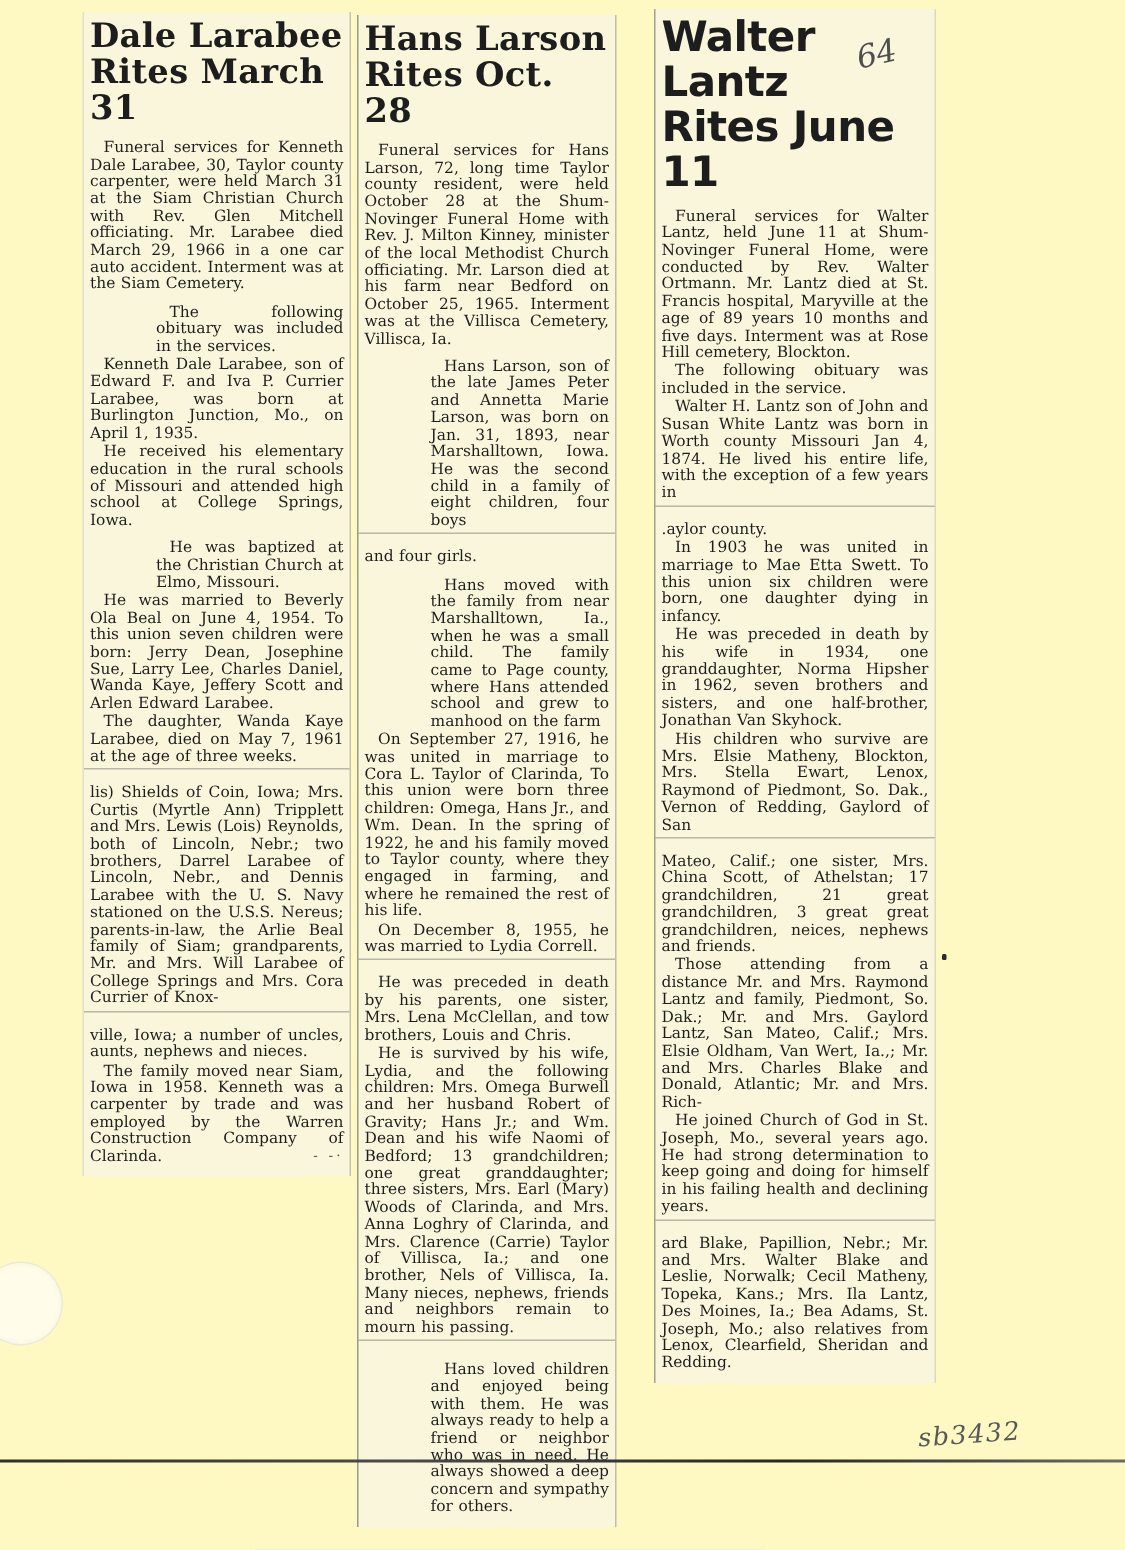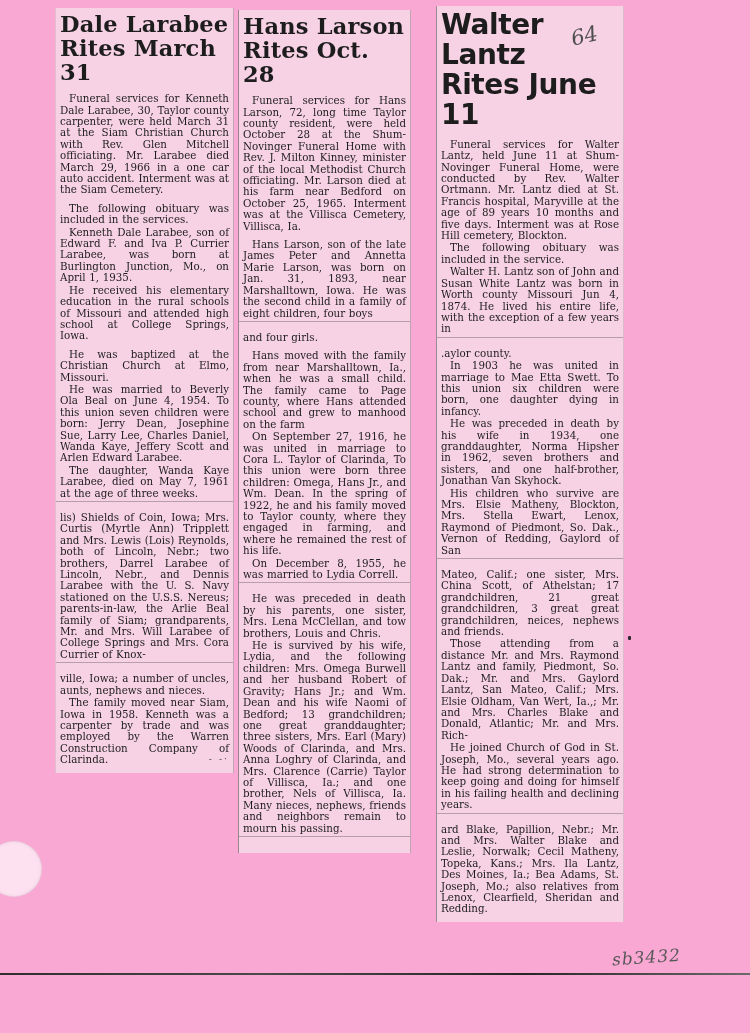--- a/index.html
+++ b/index.html
@@ -1,20 +1,20 @@
 <!DOCTYPE html>
 <html><head>
 <meta charset="utf-8">
 <style>
   html, body { margin: 0; padding: 0; background: #e9e9e7; }
   .page {
     position: relative;
     width: 750px;
     height: 1033px;
-    background: #f9a8d4;
+    background: #fef9c3;
     overflow: hidden;
     font-family: "DejaVu Serif", serif;
     color: #1d1d1d;
   }
   .column {
     position: absolute;
     box-sizing: border-box;
     padding: 2px 4px 6px;
     background: rgba(245,244,240,0.55);
   }
@@ -48,21 +48,21 @@
   }
   .para {
     font-size: 10.3px;
     line-height: 11.4px;
     text-align: justify;
     text-indent: 9px;
     margin: 0 0 1px;
     word-spacing: 0.4px;
   }
   .para.no-indent { text-indent: 0; }
-  .para.gap { margin-top: 7px; }
+  .para.gap { margin-top: 7px; margin-left: 44px; }
   .cut {
     height: 7px;
     margin: 2px -4px 3px;
     border-top: 1px solid rgba(50,50,50,0.32);
   }
   .end-mark {
     float: right;
     font-size: 9px;
     letter-spacing: 2px;
     color: #4a4a4a;
@@ -144,32 +144,33 @@
         <p class="para gap">Hans Larson, son of the late James Peter and Annetta Marie Larson, was born on Jan. 31, 1893, near Marshalltown, Iowa. He was the second child in a family of eight children, four boys</p>
         <div class="cut"></div>
         <p class="para no-indent">and four girls.</p>
         <p class="para gap">Hans moved with the family from near Marshalltown, Ia., when he was a small child. The family came to Page county, where Hans attended school and grew to manhood on the farm</p>
         <p class="para">On September 27, 1916, he was united in marriage to Cora L. Taylor of Clarinda, To this union were born three children: Omega, Hans Jr., and Wm. Dean. In the spring of 1922, he and his family moved to Taylor county, where they engaged in farming, and where he remained the rest of his life.</p>
         <p class="para">On December 8, 1955, he was married to Lydia Correll.</p>
         <div class="cut"></div>
         <p class="para">He was preceded in death by his parents, one sister, Mrs. Lena McClellan, and tow brothers, Louis and Chris.</p>
         <p class="para">He is survived by his wife, Lydia, and the following children: Mrs. Omega Burwell and her husband Robert of Gravity; Hans Jr.; and Wm. Dean and his wife Naomi of Bedford; 13 grandchildren; one great granddaughter; three sisters, Mrs. Earl (Mary) Woods of Clarinda, and Mrs. Anna Loghry of Clarinda, and Mrs. Clarence (Carrie) Taylor of Villisca, Ia.; and one brother, Nels of Villisca, Ia. Many nieces, nephews, friends and neighbors remain to mourn his passing.</p>
         <div class="cut"></div>
+        <p class="para gap">Hans loved children and enjoyed being with them. He was always ready to help a friend or neighbor who was in need. He always showed a deep concern and sympathy for others.</p>
       </div>
   </div>
 
   <div class="column col-3">
     <h1 class="title">
       <span>Walter Lantz</span>
       <span>Rites June 11</span>
     </h1>
     <div class="article-body">
         <p class="para">Funeral services for Walter Lantz, held June 11 at Shum-Novinger Funeral Home, were conducted by Rev. Walter Ortmann. Mr. Lantz died at St. Francis hospital, Maryville at the age of 89 years 10 months and five days. Interment was at Rose Hill cemetery, Blockton.</p>
         <p class="para">The following obituary was included in the service.</p>
-        <p class="para">Walter H. Lantz son of John and Susan White Lantz was born in Worth county Missouri Jun 4, 1874. He lived his entire life, with the exception of a few years in</p>
+        <p class="para">Walter H. Lantz son of John and Susan White Lantz was born in Worth county Missouri Jan 4, 1874. He lived his entire life, with the exception of a few years in</p>
         <div class="cut"></div>
         <p class="para no-indent">.aylor county.</p>
         <p class="para">In 1903 he was united in marriage to Mae Etta Swett. To this union six children were born, one daughter dying in infancy.</p>
         <p class="para">He was preceded in death by his wife in 1934, one granddaughter, Norma Hipsher in 1962, seven brothers and sisters, and one half-brother, Jonathan Van Skyhock.</p>
         <p class="para">His children who survive are Mrs. Elsie Matheny, Blockton, Mrs. Stella Ewart, Lenox, Raymond of Piedmont, So. Dak., Vernon of Redding, Gaylord of San</p>
         <div class="cut"></div>
         <p class="para no-indent">Mateo, Calif.; one sister, Mrs. China Scott, of Athelstan; 17 grandchildren, 21 great grandchildren, 3 great great grandchildren, neices, nephews and friends.</p>
         <p class="para">Those attending from a distance Mr. and Mrs. Raymond Lantz and family, Piedmont, So. Dak.; Mr. and Mrs. Gaylord Lantz, San Mateo, Calif.; Mrs. Elsie Oldham, Van Wert, Ia.,; Mr. and Mrs. Charles Blake and Donald, Atlantic; Mr. and Mrs. Rich-</p>
         <p class="para">He joined Church of God in St. Joseph, Mo., several years ago. He had strong determination to keep going and doing for himself in his failing health and declining years.</p>
         <div class="cut"></div>

